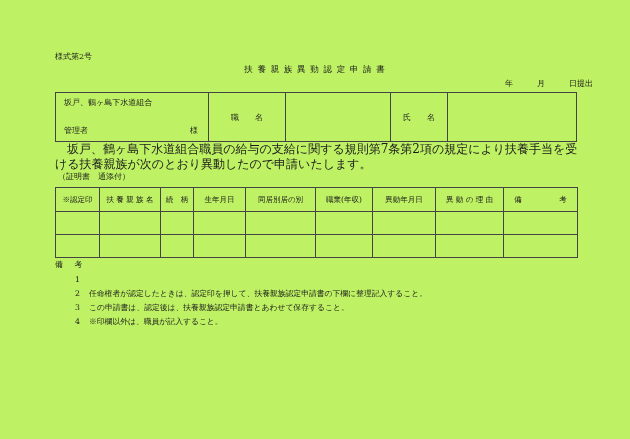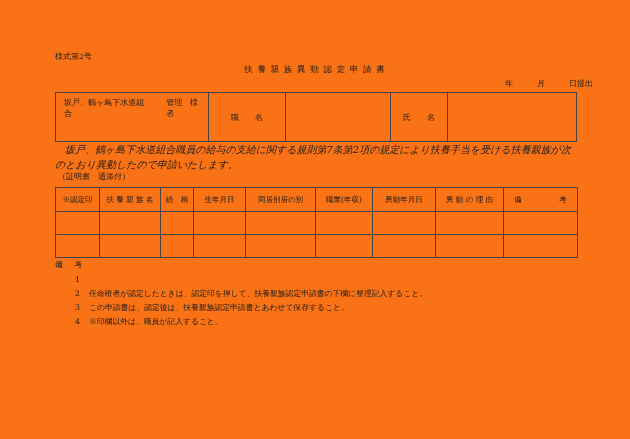--- a/index.html
+++ b/index.html
@@ -1,48 +1,48 @@
 <!DOCTYPE html>
 <html><head>
 <meta charset="utf-8">
 <style>
   html,body { margin:0; padding:0; background:#e8e8e8; }
   .page {
     position:relative;
     width:630px; height:439px;
     margin:0 auto;
-    background:#f97316;
+    background:#bef264;
     font-family:"DejaVu Serif","Liberation Serif",serif;
     color:#1a1a1a;
     overflow:hidden;
   }
   .abs { position:absolute; }
 
   #form-number { left:55px; top:51px; font-size:8px; }
   #doc-title  { left:0; right:0; top:64px; text-align:center; font-size:8.5px; letter-spacing:1px; }
   #date-line  { right:37px; top:78px; font-size:8px;text-align:center; }
 
   
   #header-box {
     left:55px; top:92px; width:520px; height:48px;
     border:1px solid #444;
     display:grid;
     grid-template-columns:152px 77px 105px 57px 129px;
     font-size:8px;
   }
   #header-box .cell { border-left:1px solid #444; }
   #header-box .cell:first-child { border-left:none; }
-  .addr-cell { display:flex; flex-direction:row; justify-content:space-between; padding:4px 10px 5px 8px;gap:15px; }
+  .addr-cell { display:flex; flex-direction:column; justify-content:space-between; padding:4px 10px 5px 8px;gap:15px; }
   .addr-bottom { display:flex; justify-content:space-between; }
   .label-cell { display:flex; align-items:center; justify-content:center; }
   .value-cell { }
 
   #body-text {
     left:55px; top:142px; width:524px;
-    font-size:10px; line-height:15px; text-indent:1em;font-style:italic;
+    font-size:12px; line-height:15px; text-indent:1em;
   }
   #attachment-note { left:58px; top:171px; font-size:8px; }
 
   
   #main-table-wrap { left:55px; top:187px; }
   table#main-table { border-collapse:collapse; table-layout:fixed; }
   #main-table th, #main-table td {
     border:1px solid #444;
     font-size:7.5px; font-weight:normal;
     text-align:center; vertical-align:middle;

